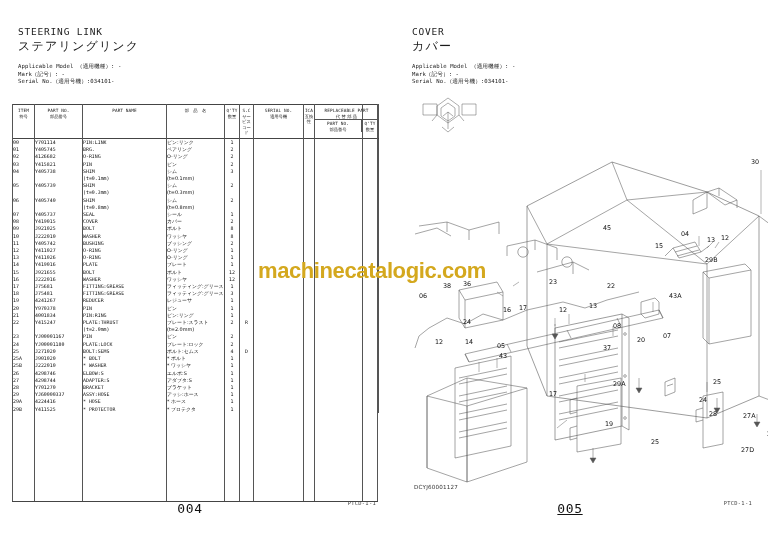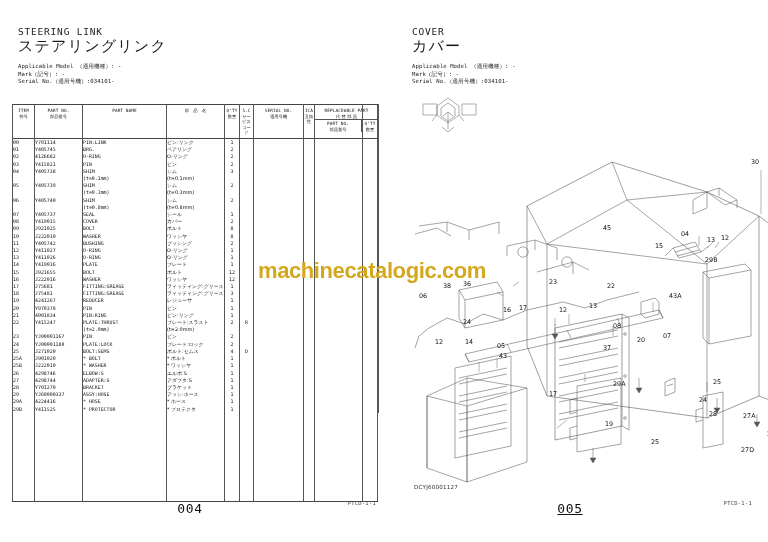--- a/index.html
+++ b/index.html
@@ -39,21 +39,21 @@
   }
   .panel-right .sheet-head { left: 22px; }
   .title-en {
     font-family: "DejaVu Sans Mono", monospace;
     font-size: 9.5px;
     letter-spacing: 0.8px;
     color: #1a1a1a;
     line-height: 12px;
   }
   .title-jp {
-    font-size: 15px;
+    font-size: 12px;
     letter-spacing: 1.2px;
     color: #1a1a1a;
     line-height: 15px;
     margin-top: 1px;
   }
   .meta-block {
     margin-top: 9px;
     font-family: "DejaVu Sans Mono", monospace;
     font-size: 5.6px;
     line-height: 7.6px;

